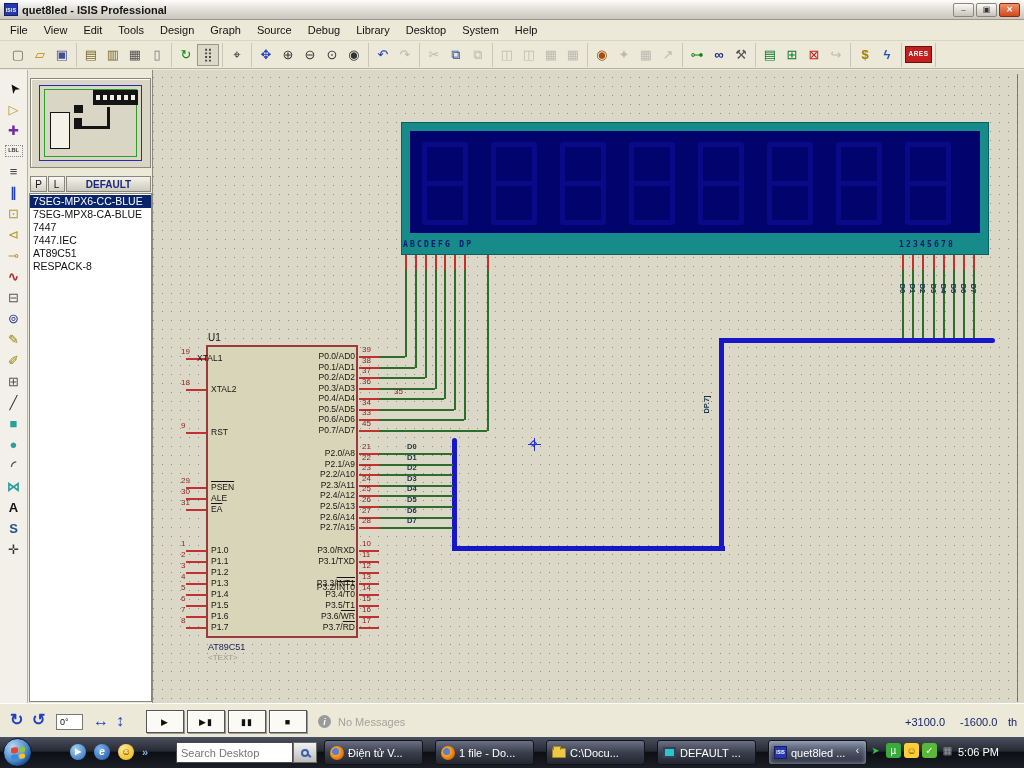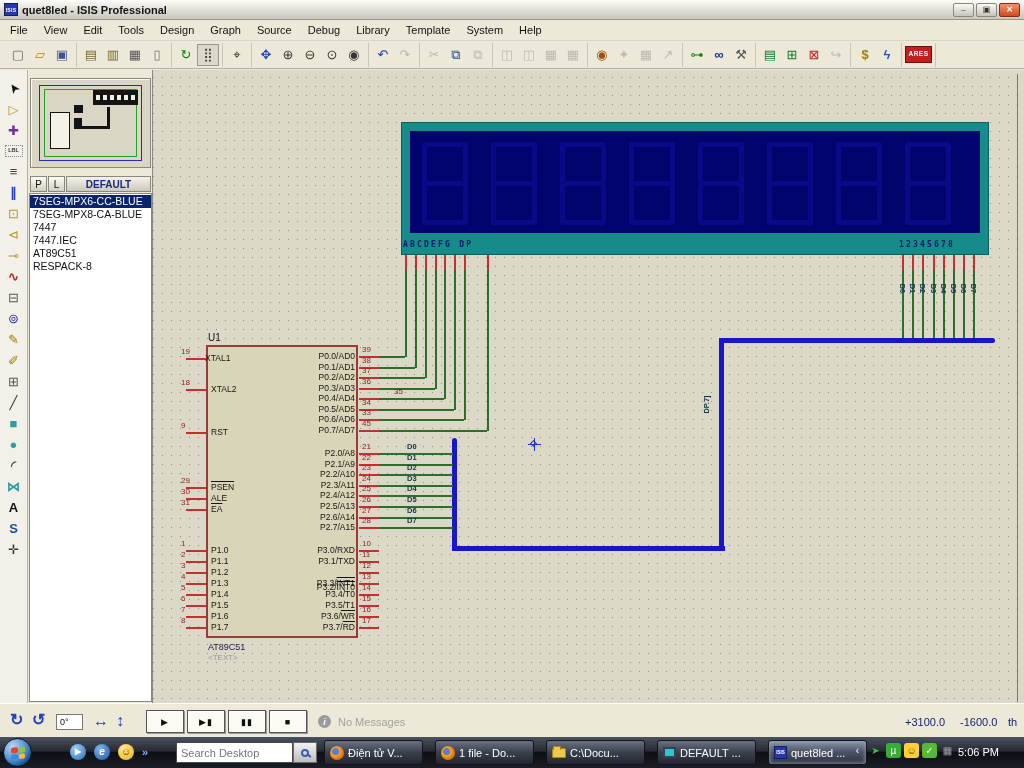--- a/index.html
+++ b/index.html
@@ -136,21 +136,21 @@
   <div id="menubar">
       <div class="menu-item">File</div>
       <div class="menu-item">View</div>
       <div class="menu-item">Edit</div>
       <div class="menu-item">Tools</div>
       <div class="menu-item">Design</div>
       <div class="menu-item">Graph</div>
       <div class="menu-item">Source</div>
       <div class="menu-item">Debug</div>
       <div class="menu-item">Library</div>
-      <div class="menu-item">Template</div>
+      <div class="menu-item">Desktop</div>
       <div class="menu-item">System</div>
       <div class="menu-item">Help</div>
     </div>
   <div id="toolbar">
       <div class="tb-group">
         <div class="tbi" style="color: rgb(102, 102, 102);">▢</div>
         <div class="tbi" style="color: rgb(184, 134, 11);">▱</div>
         <div class="tbi" style="color: rgb(64, 80, 144);">▣</div>
       </div>
       <div class="tb-group">
@@ -288,21 +288,21 @@
     <div class="rotccw" style="left:536px;top:330px">DP.7]</div>
 
     <div class="curx" style="left:381px;top:368px;width:1px;height:13px"></div>
     <div class="curx" style="left:375px;top:374px;width:13px;height:1px"></div>
     <div style="position:absolute;left:378px;top:371px;width:5px;height:5px;border:1px solid #2233cc;transform:rotate(45deg)"></div>
 
     <div id="sheet-edge"></div>
     <div id="dyn">
         <div class="a" style="left: 33px; top: 288px; width: 20px; height: 2px; background: rgb(194, 48, 48);"></div>
         <div class="pnum a" style="left: 28px; top: 277px;">19</div>
-        <div class="pname a" style="left: 52px; top: 283px;">XTAL1</div>
+        <div class="pname a" style="left: 44px; top: 283px;">XTAL1</div>
         <div class="a" style="left: 33px; top: 319px; width: 20px; height: 2px; background: rgb(194, 48, 48);"></div>
         <div class="pnum a" style="left: 28px; top: 308px;">18</div>
         <div class="pname a" style="left: 58px; top: 314px;">XTAL2</div>
         <div class="a" style="left: 33px; top: 362px; width: 20px; height: 2px; background: rgb(194, 48, 48);"></div>
         <div class="pnum a" style="left: 28px; top: 351px;">9</div>
         <div class="pname a" style="left: 58px; top: 357px;">RST</div>
         <div class="a" style="left: 33px; top: 417px; width: 20px; height: 2px; background: rgb(194, 48, 48);"></div>
         <div class="pnum a" style="left: 28px; top: 406px;">29</div>
         <div class="pname a ov-line" style="left: 58px; top: 412px;">PSEN</div>
         <div class="a" style="left: 33px; top: 428px; width: 20px; height: 2px; background: rgb(194, 48, 48);"></div>

